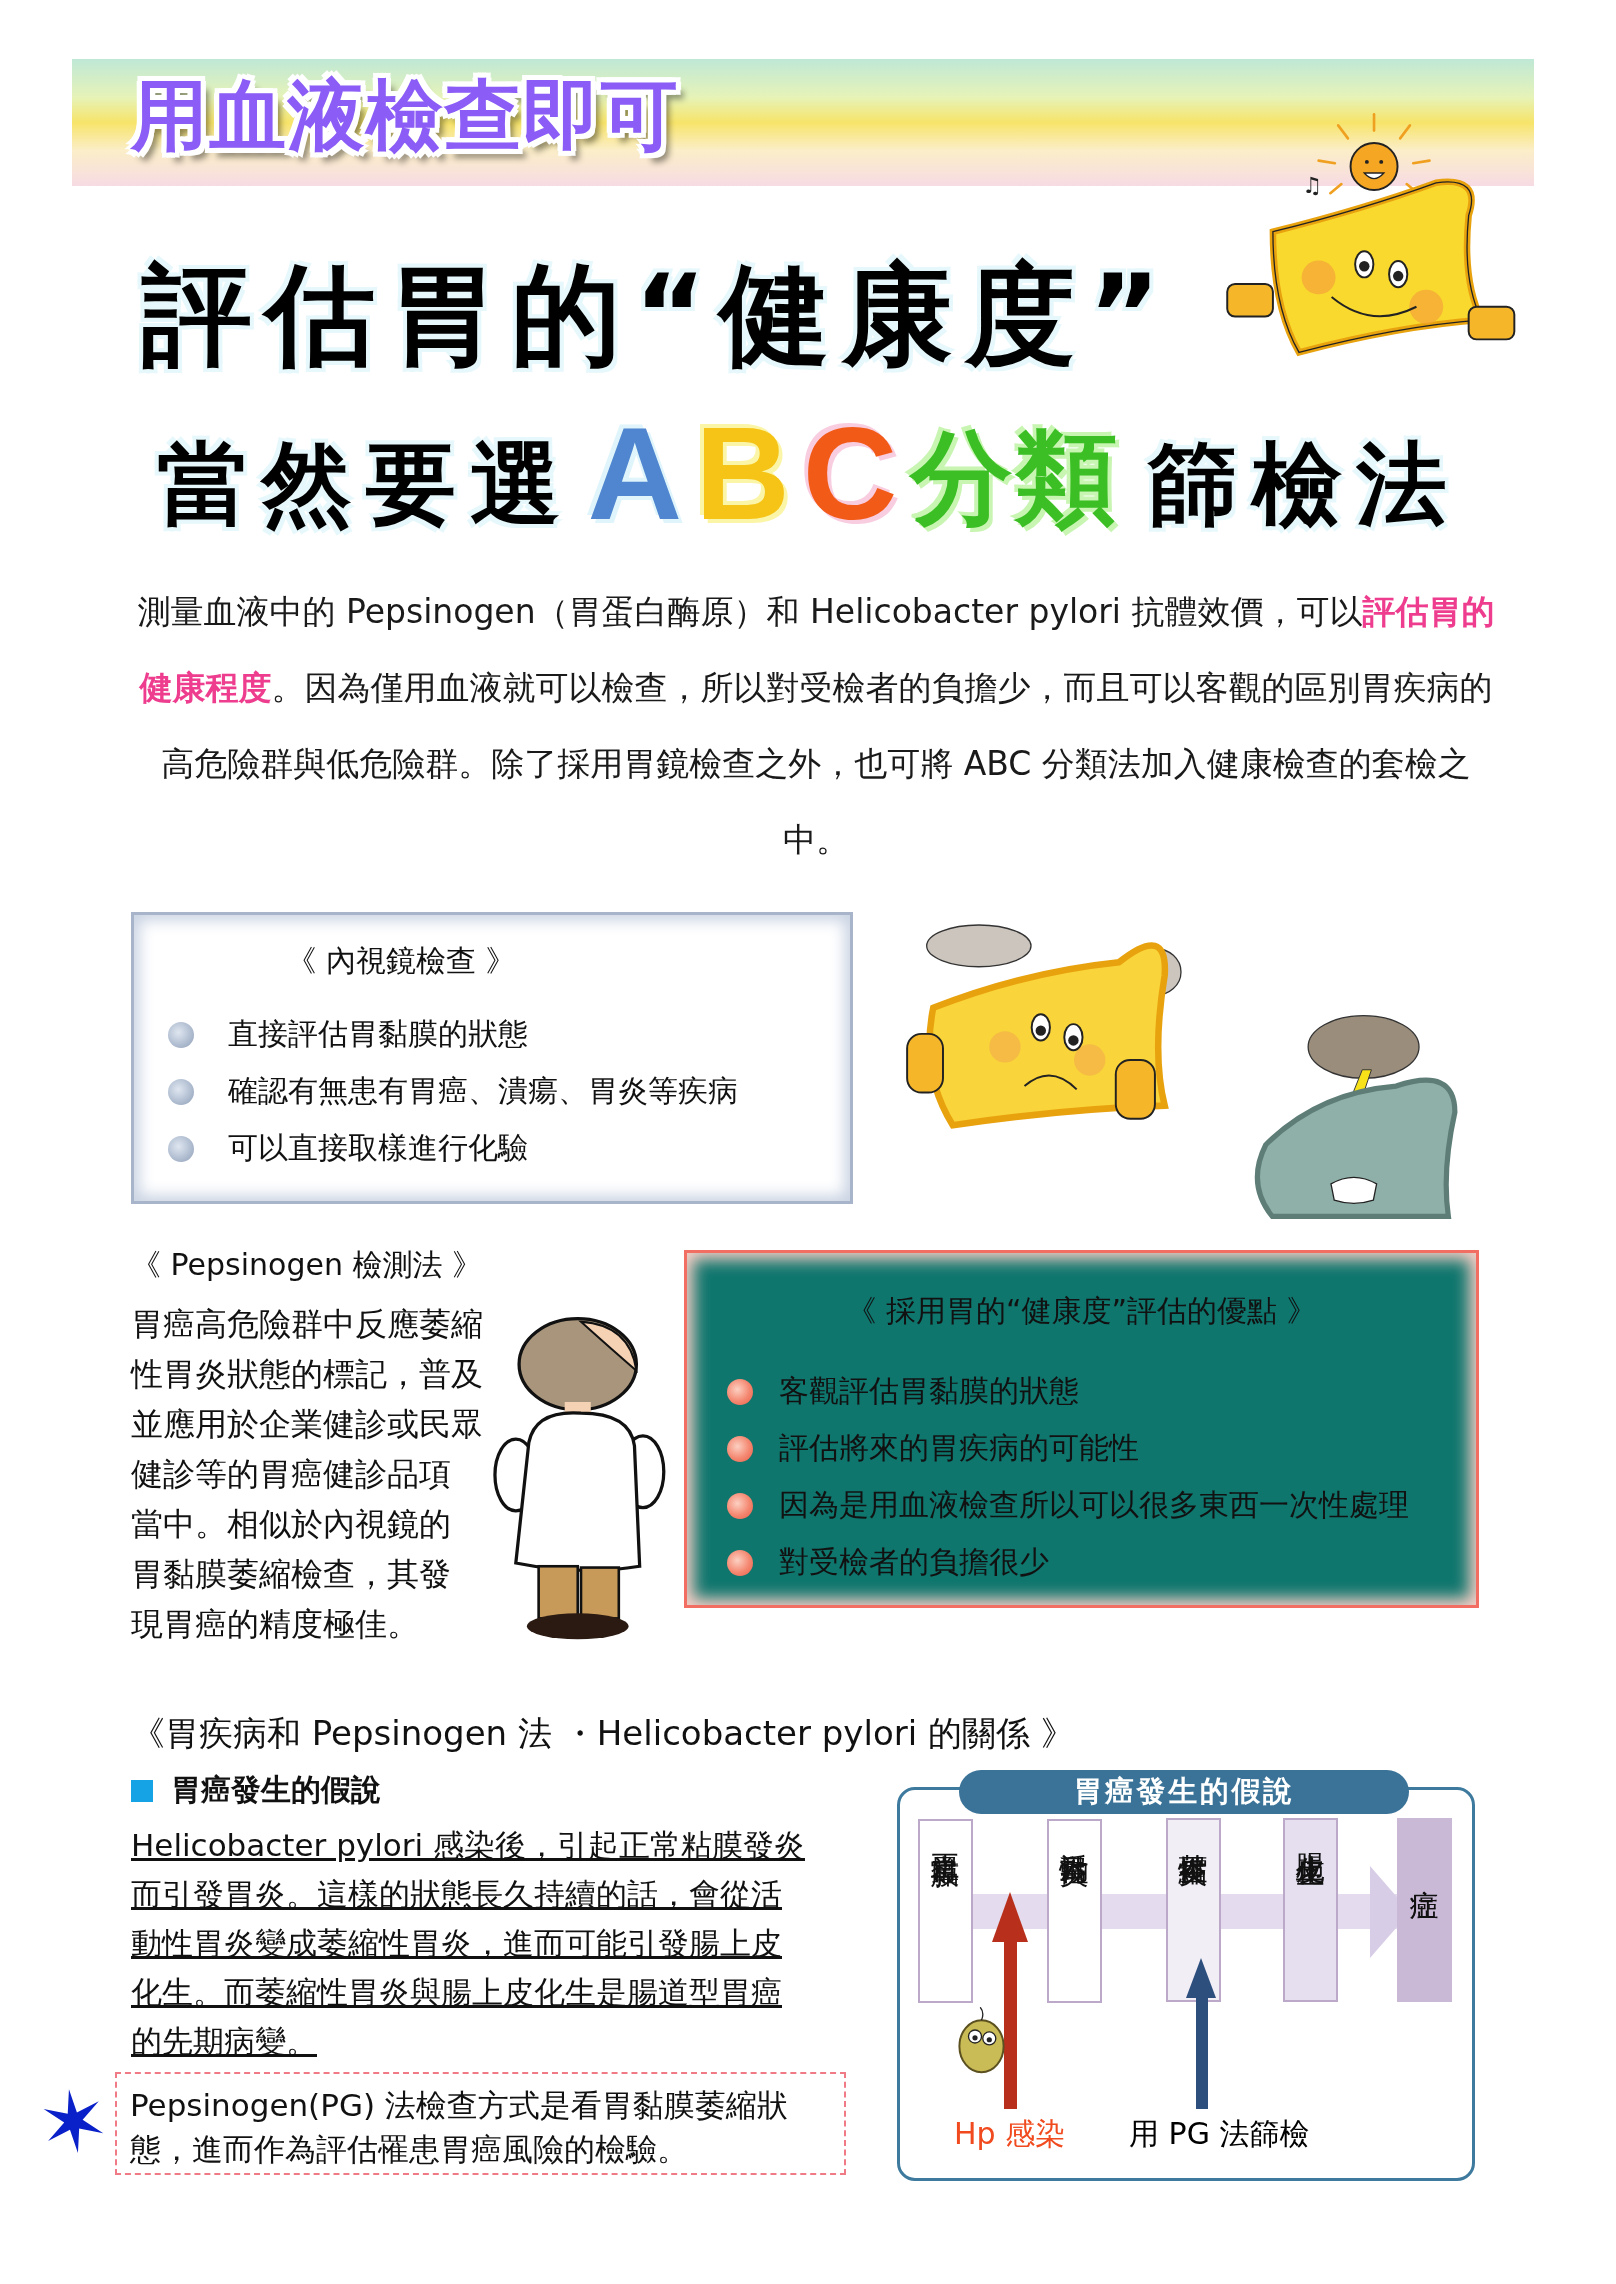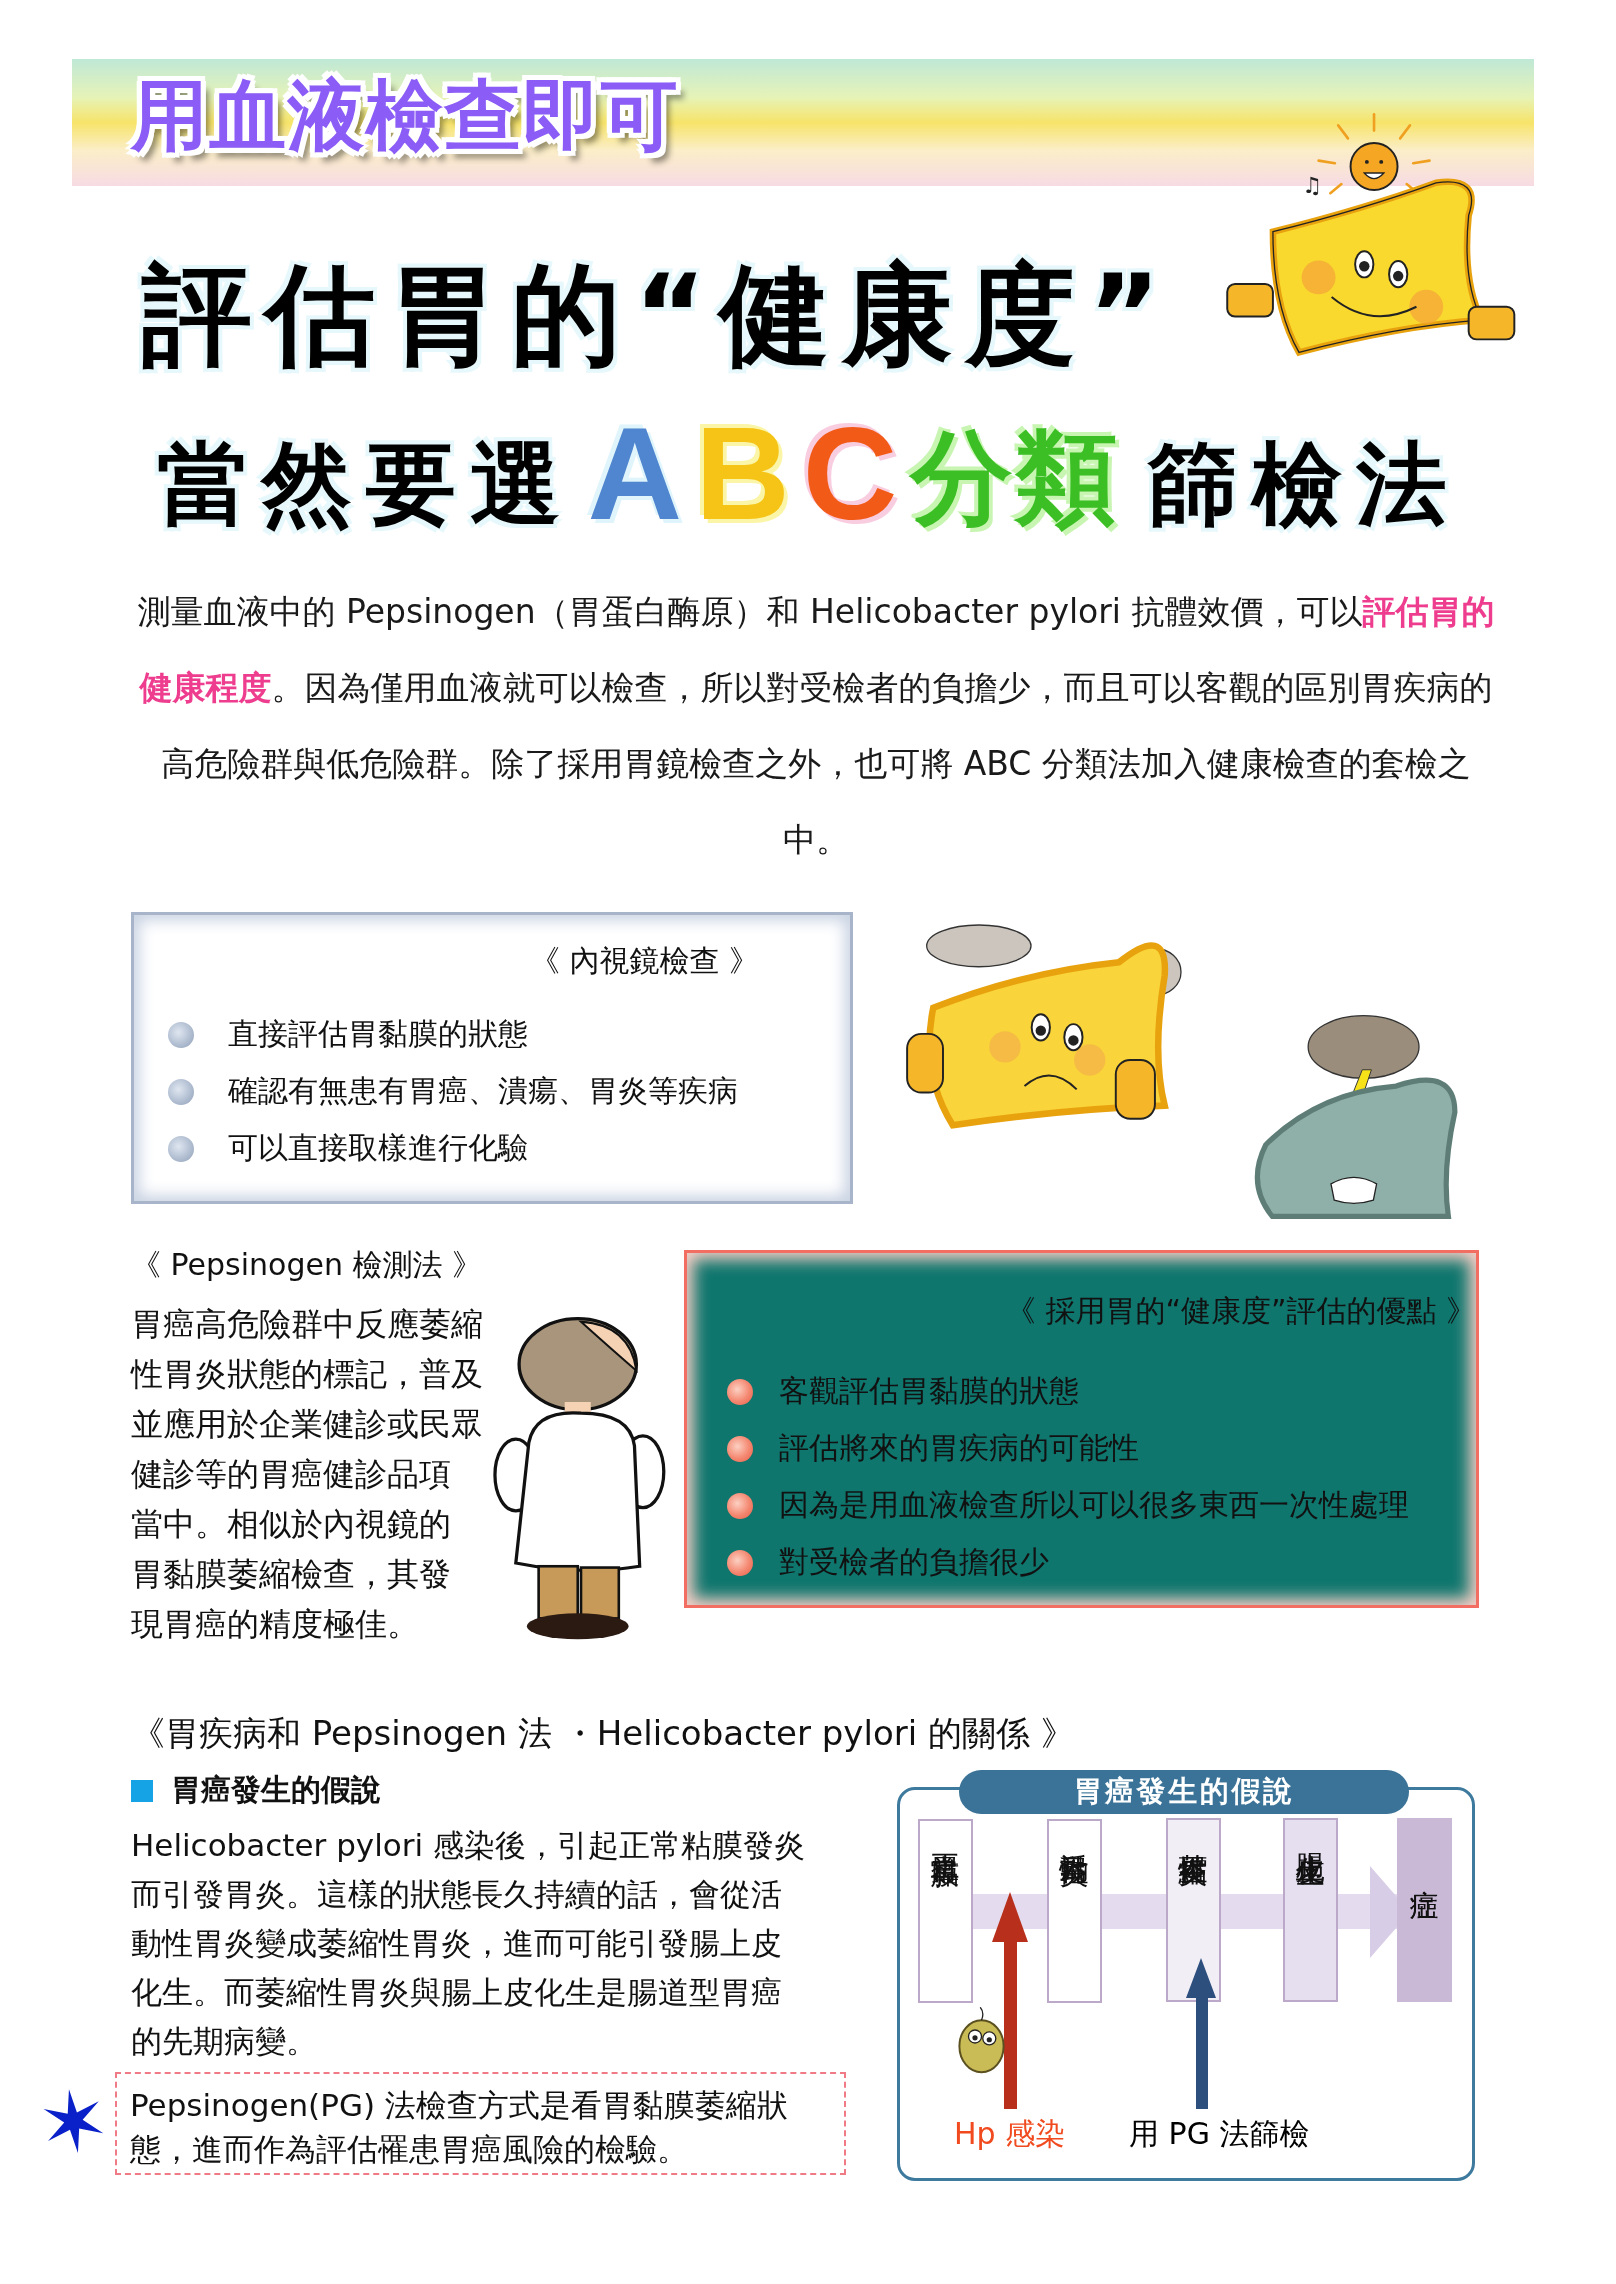--- a/index.html
+++ b/index.html
@@ -44,21 +44,21 @@
   
   .intro { left: 131px; top: 574px; width: 1370px; font-size: 33px; line-height: 76px; color: #1a1a1a; text-align: center; }
   .hl { color: #ee3d8e; font-weight: bold; }
 
   
   .endo-box {
     left: 131px; top: 912px; width: 722px; height: 292px;
     border: 3.9px solid #a7b4c9; background: #fff;
     box-shadow: inset 0 0 14.4px 5.2px #c8d2e2;
   }
-  .box-title { position: absolute; width: 100%; text-align: right; font-size: 30px; color: #111; }
+  .box-title { position: absolute; width: 100%; text-align: center; font-size: 30px; color: #111; }
   .endo-box .box-title { top: 26px; left: -91px; }
   .bullet-list { position: absolute; left: 34px; top: 91px; }
   .bullet-row { display: flex; align-items: center; height: 57px; font-size: 30px; color: #111; }
   .dot { width: 26px; height: 26px; border-radius: 50%; margin-right: 34px; flex-shrink: 0; }
   .dot-blue { background: radial-gradient(circle at 40% 40%, #dfe6f0 0%, #b2bfd2 55%, #8e9db6 100%); }
   .dot-red { background: radial-gradient(circle at 40% 40%, #fcd0c2 0%, #f48770 55%, #e95d48 100%); }
 
   
   .pep-title { left: 131px; top: 1245px; font-size: 30px; color: #111; }
   .pep-body { left: 131px; top: 1299px; width: 372px; font-size: 32px; line-height: 50px; color: #111; }
@@ -71,21 +71,21 @@
   }
   .adv-box .box-title { top: 38px; }
   .adv-box .bullet-list { left: 40px; top: 110px; }
   .adv-box .bullet-row { height: 57px; }
   .adv-box .dot { margin-right: 26px; }
 
   
   .rel-title { left: 131px; top: 1711px; font-size: 34px; color: #111; }
   .sub-head { left: 131px; top: 1770px; font-size: 30px; font-weight: bold; display: flex; align-items: center; }
   .sq { width: 22px; height: 22px; background: #16a3e5; margin-right: 18px; }
-  .hypo-body { left: 131px; top: 1821px; width: 724px; font-size: 31px; line-height: 49px; color: #111; }
+  .hypo-body { left: 131px; top: 1821px; width: 724px; font-size: 31px; line-height: 49px; color: #111; text-decoration: underline; }
 
   .note-box {
     left: 115px; top: 2072px; width: 731px; height: 103px;
     border: 2.6px dashed #f07a86; padding: 9px 0 0 13px;
     font-size: 31px; line-height: 44px; color: #111;
   }
   .star { left: 38px; top: 2080px; font-size: 85px; color: #0a20c8; line-height: 1; transform: rotate(-8deg); }
 
   
   .diagram {

